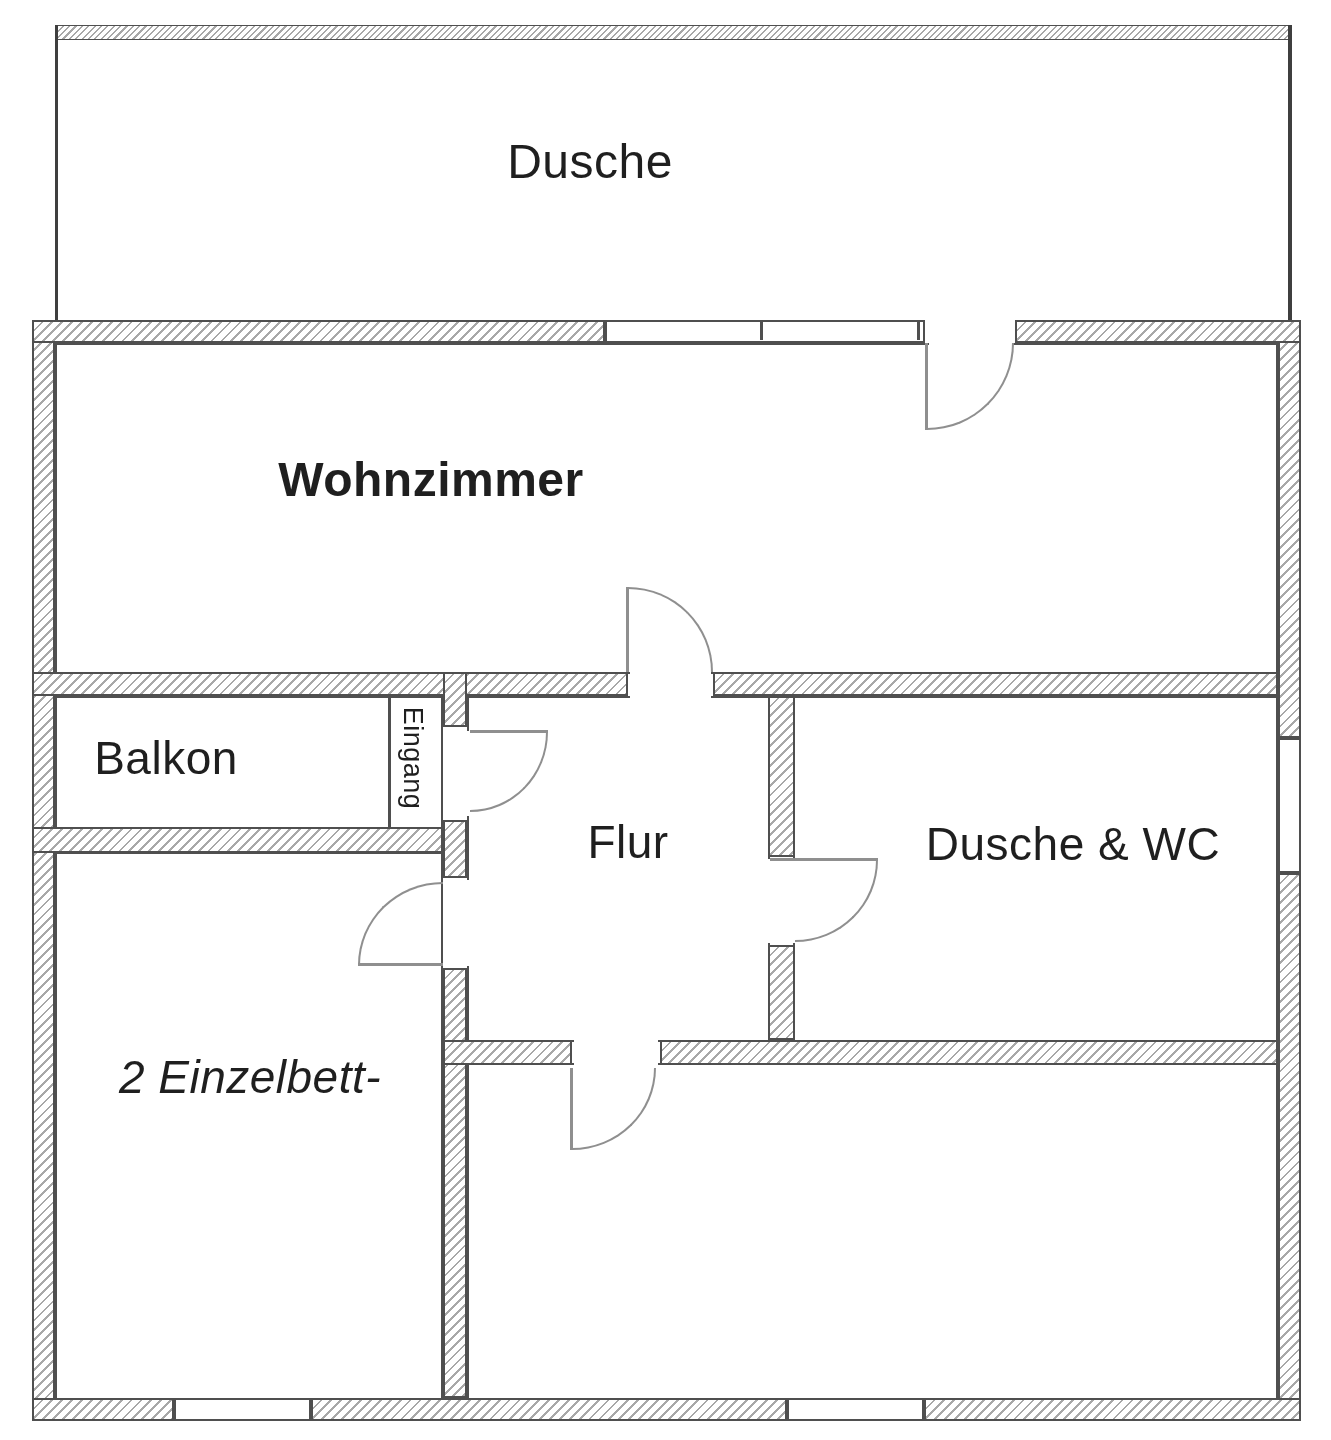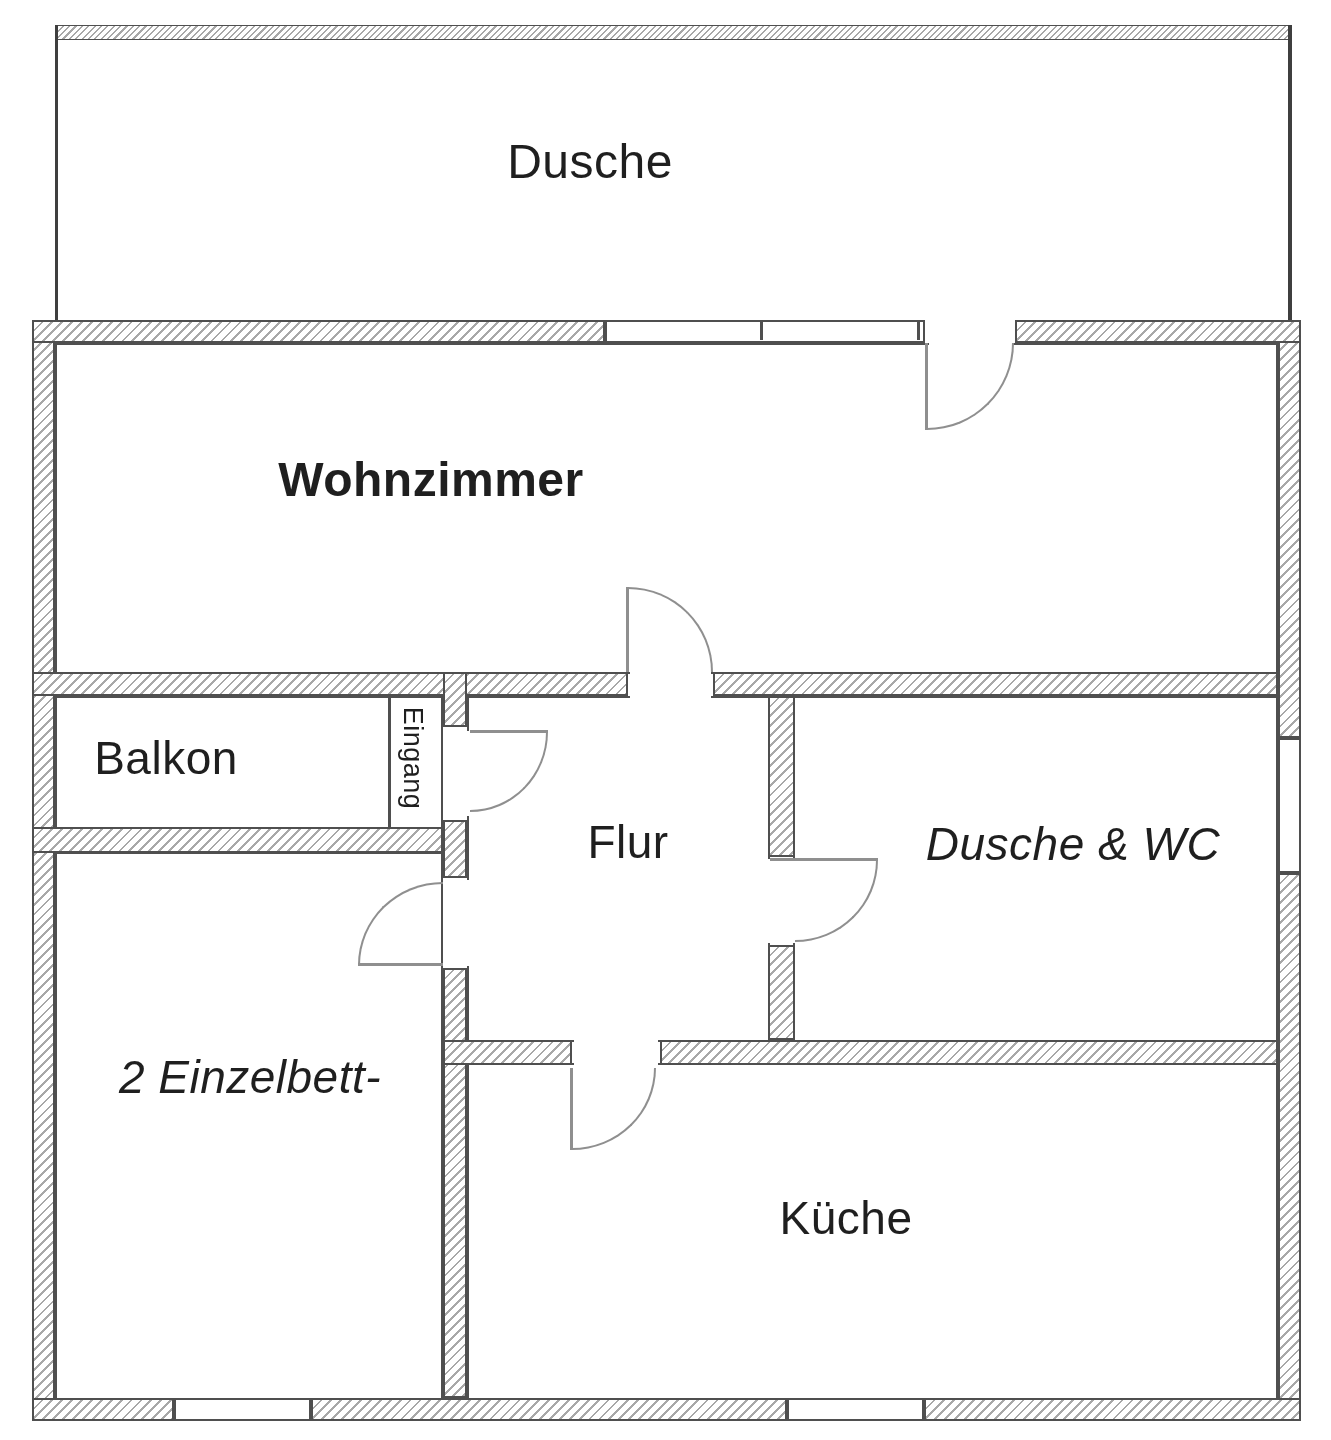--- a/index.html
+++ b/index.html
@@ -109,19 +109,18 @@
   <div class="leaf" style="left:570px;top:1068px;width:3px;height:82px;"></div>
   <div class="arc br" style="left:572px;top:1068px;width:84px;height:82px;"></div>
 
   <div class="thinline" style="left:388px;top:698px;width:2.5px;height:129px;"></div>
 
   <div class="label" style="left:420px;top:134px;width:340px;font-size:48px;">Dusche</div>
   <div class="label" style="left:231px;top:452px;width:400px;font-size:48px;font-weight:bold;">Wohnzimmer</div>
   <div class="label" style="left:60px;top:732px;width:212px;">Balkon</div>
   <div class="label" style="left:342px;top:742px;width:140px;height:32px;font-size:27px;transform:rotate(90deg);">Eingang</div>
   <div class="label" style="left:528px;top:816px;width:200px;">Flur</div>
-  <div class="label" style="left:873px;top:818px;width:400px;font-style:italic;">Dusche &amp; WC</div>
+  <div class="label" style="left:873px;top:818px;width:400px;">Dusche &amp; WC</div>
   <div class="label" style="left:57px;top:1046px;width:386px;line-height:62px;font-style:italic;">
     <div>2 Einzelbett-</div>
   </div>
-  <div class="label" style="left:696px;top:1192px;width:300px;">Küche</div>
 
 </div>
 
 </body></html>

